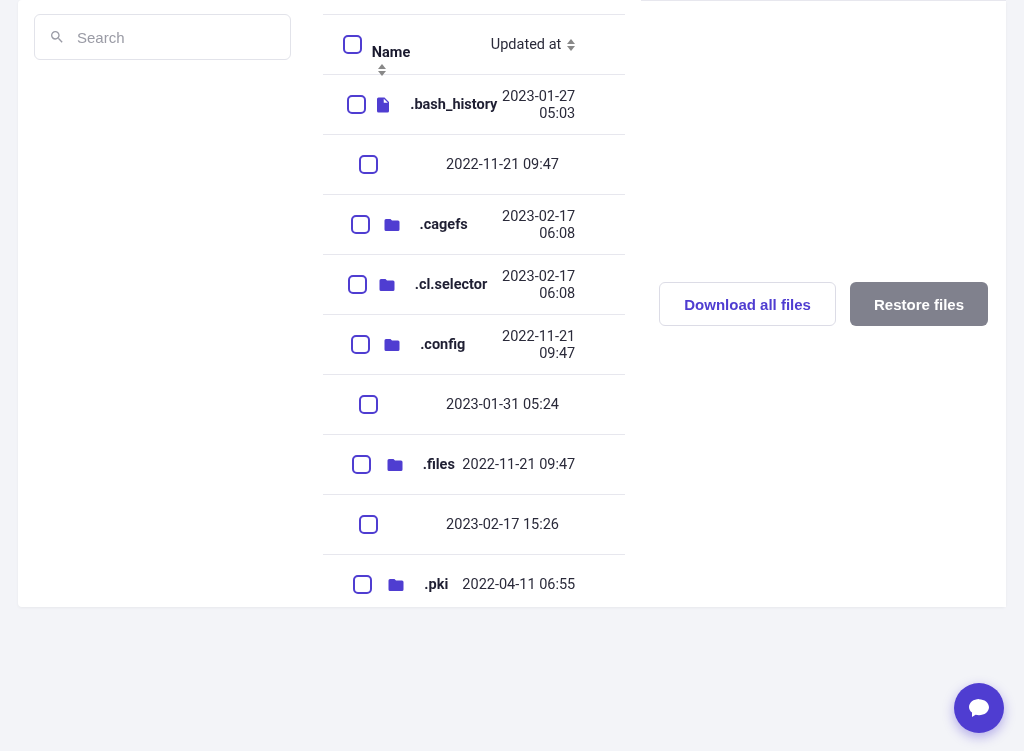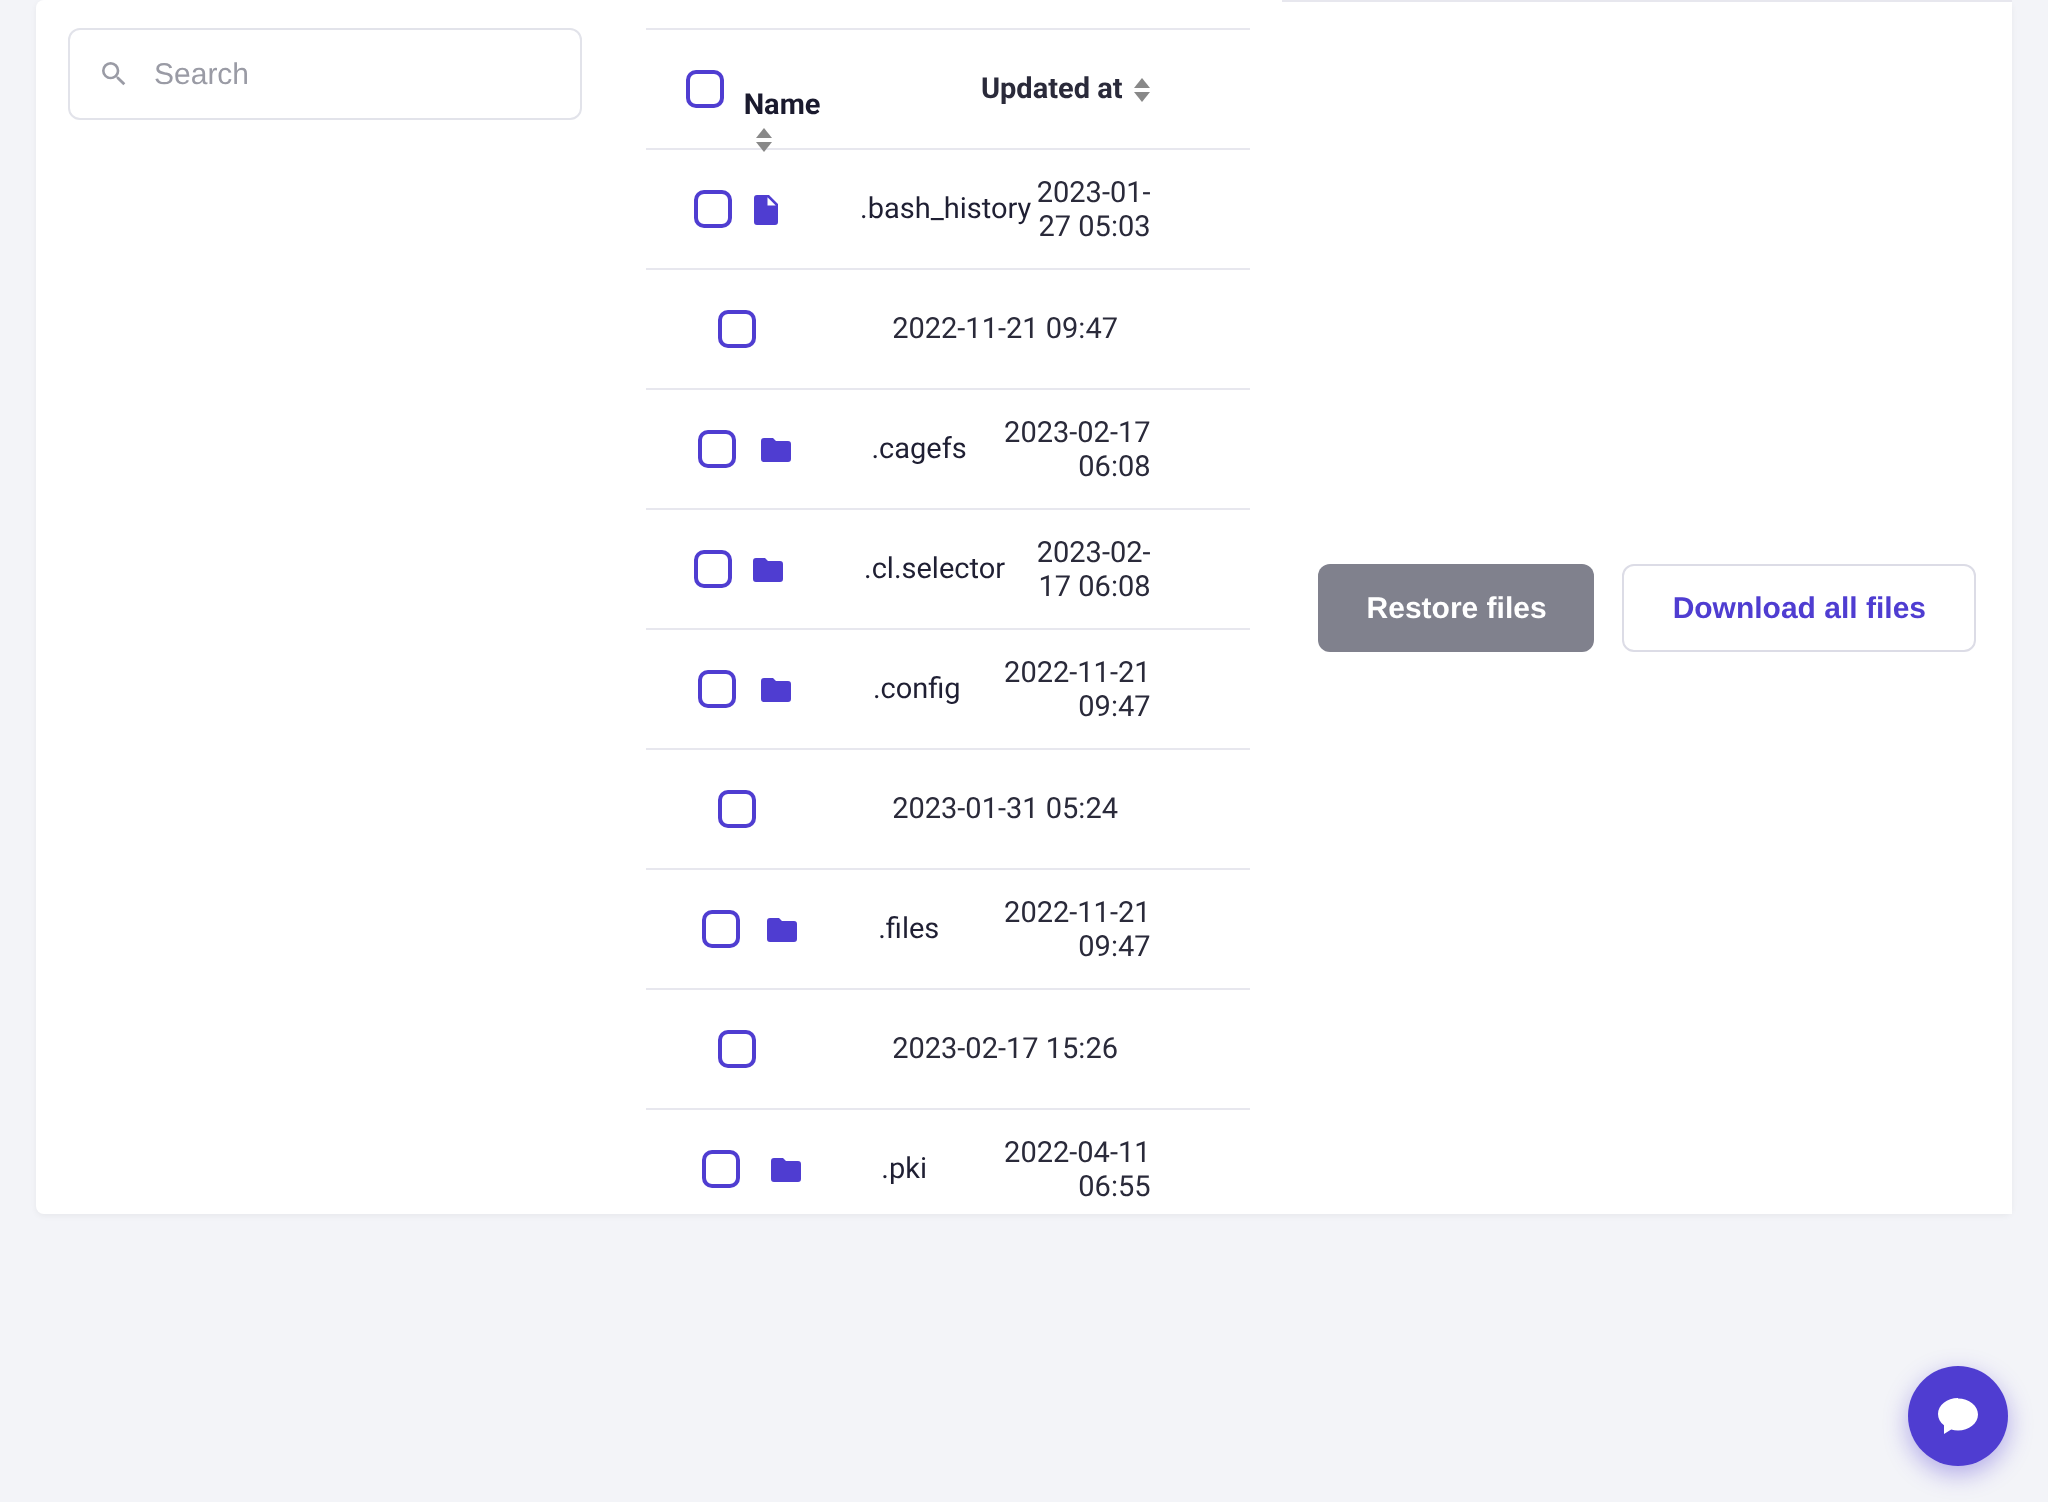--- a/index.html
+++ b/index.html
@@ -57,21 +57,21 @@
     }
     .header-row { height: 60px; font-weight: 700; font-size: 14.5px; }
     .data-row   { height: 60px; font-size: 14.5px; font-weight: 700; }
 
     .col-check { width: 40px; display: flex; justify-content: center; }
     .col-name  { flex: 1; display: flex; align-items: center; gap: 16px; margin-top: 32px; }
     .col-date  { width: 210px; text-align: right; padding-right: 40px; font-weight: 400; color: #2a2a3a; }
 
     .header-row .col-check { width: 40px; }
     .header-row .col-name  { padding-left: 0; }
-    .header-row .col-date  { font-weight: 700; }
+    .header-row .col-date  { font-weight: 400; }
 
     .data-row .col-check   { width: 56px; padding-left: 14px; }
     .data-row .col-name-indent { padding-left: 8px; flex:1; display:flex; align-items:center; gap:18px; }
 
     .checkbox {
       width: 19px; height: 19px;
       border: 2.2px solid #4f3dd1;
       border-radius: 5px;
       cursor: pointer;
       background: #fff;
@@ -89,21 +89,21 @@
       width: 0; height: 0;
       border-left: 4px solid transparent;
       border-right: 4px solid transparent;
     }
     .sort-caret::before { border-bottom: 5px solid #888; margin-bottom: 2px; }
     .sort-caret::after  { border-top: 5px solid #888; }
 
     .type-icon { width: 18px; height: 18px; fill: #4f3dd1; flex-shrink: 0; }
     .type-icon.folder { width: 20px; }
 
-    .item-name { font-weight: 400; color: #1f1f33; margin-left: 20px; }
+    .item-name { font-weight: 700; color: #1f1f33; }
 
     .footer {
       border-top: 1px solid #e7e7ee;
       padding: 18px 18px;
       display: flex;
       gap: 14px;
       align-items: center;
       background: #fff;
     }
     .btn {
@@ -253,22 +253,22 @@
               <path d="M10 4H4a2 2 0 0 0-2 2v12a2 2 0 0 0 2 2h16a2 2 0 0 0 2-2V8a2 2 0 0 0-2-2h-8l-2-2z"></path>
             </svg>
             <span class="item-name">.pki</span>
           </div>
           <div class="col-date">2022-04-11 06:55</div>
         </div>
       </div>
   </div>
 
   <div class="footer">
+    <button class="btn btn-outline">Download all files</button>
     <button class="btn btn-primary">Restore files</button>
-    <button class="btn btn-outline">Download all files</button>
   </div>
 
 </div>
 
 <div class="chat-bubble">
   <svg viewBox="0 0 24 24">
       <path d="M12 3C6.5 3 2 6.6 2 11c0 2.2 1.1 4.2 3 5.6V21l3.6-2.2c1.1.3 2.2.4 3.4.4 5.5 0 10-3.6 10-8s-4.5-8-10-8z"></path>
     </svg>
 </div>
 

